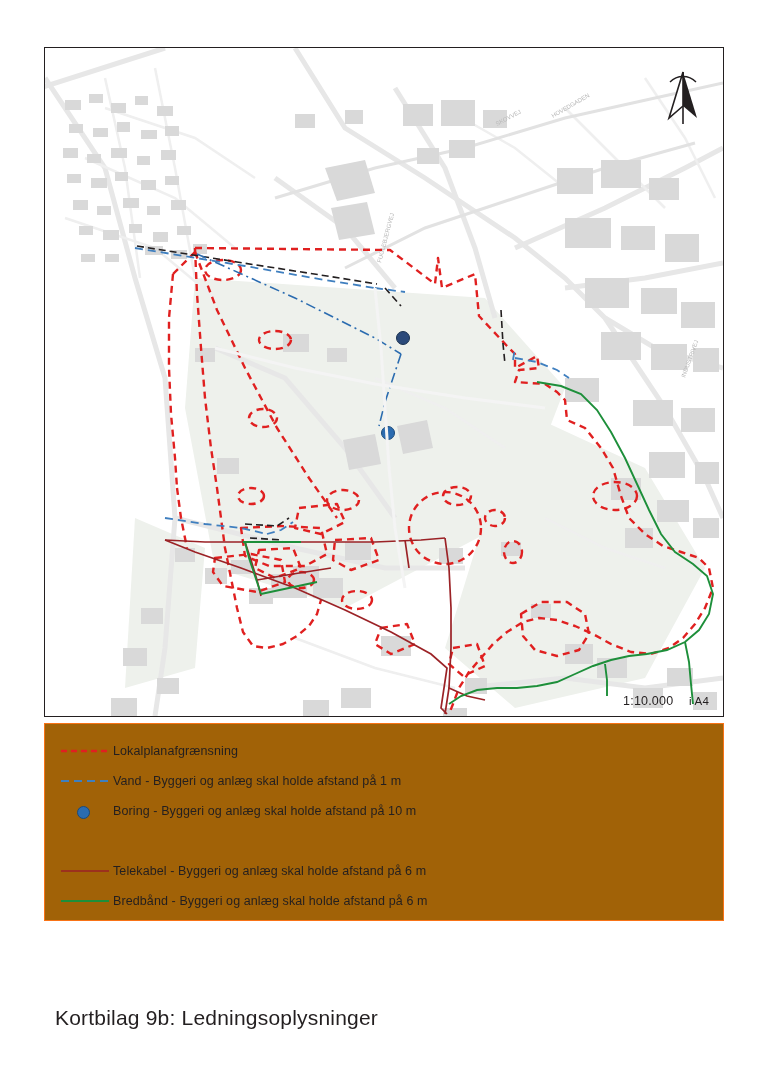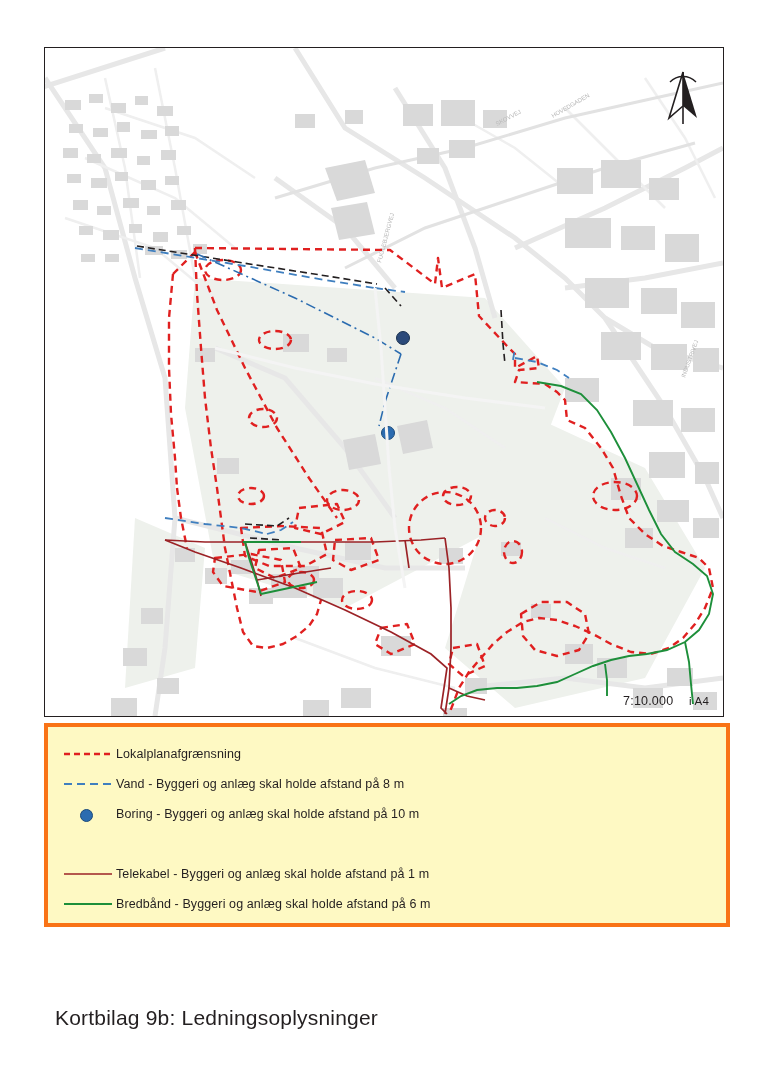--- a/index.html
+++ b/index.html
@@ -64,22 +64,22 @@
     padding-left: 12px;
   }
 
   
   #legend-frame {
     position: absolute;
     left: 44px;
     top: 723px;
     width: 678px;
     height: 196px;
-    border: 4px solid #f97316;
-    background: #fef9c3;
+    border: 1px solid #f97316;
+    background: #a16207;
   }
   .legend-row {
     position: absolute;
     left: 0;
     width: 100%;
     height: 26px;
     display: flex;
     align-items: center;
   }
   .legend-symbol {
@@ -400,21 +400,21 @@
     </svg>
 
     <svg id="north-arrow" viewBox="0 0 44 62">
       <path d="M22 2 L22 54" stroke="#231f20" stroke-width="1.6" fill="none"></path>
       <path d="M22 2 L36 48 L22 36 Z" fill="#231f20"></path>
       <path d="M22 2 L8 48 L22 36 Z" fill="#ffffff" stroke="#231f20" stroke-width="1.6"></path>
       <path d="M9 12 A 18 18 0 0 1 35 12" stroke="#231f20" stroke-width="1.4" fill="none"></path>
     </svg>
 
     <div id="scale-text">
-      <span>7:10.000</span>
+      <span>1:10.000</span>
       <span class="small">i A4</span>
     </div>
   </div>
 
   <div id="legend-frame">
 
     <div class="legend-row" style="top:14px">
       <div class="legend-symbol">
         <svg width="56" height="20" viewBox="0 0 56 20">
           <line x1="4" y1="10" x2="52" y2="10" stroke="#e02020" stroke-width="2.6" stroke-dasharray="6 4"></line>
@@ -422,38 +422,38 @@
       </div>
       <div class="legend-label">Lokalplanafgrænsning</div>
     </div>
 
     <div class="legend-row" style="top:44px">
       <div class="legend-symbol">
         <svg width="56" height="20" viewBox="0 0 56 20">
           <line x1="4" y1="10" x2="52" y2="10" stroke="#3f7fbf" stroke-width="1.9" stroke-dasharray="8 5"></line>
         </svg>
       </div>
-      <div class="legend-label">Vand - Byggeri og anlæg skal holde afstand på 8 m</div>
+      <div class="legend-label">Vand - Byggeri og anlæg skal holde afstand på 1 m</div>
     </div>
 
     <div class="legend-row" style="top:74px">
       <div class="legend-symbol">
         <span class="dot"></span>
       </div>
       <div class="legend-label">Boring - Byggeri og anlæg skal holde afstand på 10 m</div>
     </div>
 
 
     <div class="legend-row" style="top:134px">
       <div class="legend-symbol">
         <svg width="56" height="20" viewBox="0 0 56 20">
           <line x1="4" y1="10" x2="52" y2="10" stroke="#9b2226" stroke-width="1.6"></line>
         </svg>
       </div>
-      <div class="legend-label">Telekabel - Byggeri og anlæg skal holde afstand på 1 m</div>
+      <div class="legend-label">Telekabel - Byggeri og anlæg skal holde afstand på 6 m</div>
     </div>
 
     <div class="legend-row" style="top:164px">
       <div class="legend-symbol">
         <svg width="56" height="20" viewBox="0 0 56 20">
           <line x1="4" y1="10" x2="52" y2="10" stroke="#1d8f3a" stroke-width="2"></line>
         </svg>
       </div>
       <div class="legend-label">Bredbånd - Byggeri og anlæg skal holde afstand på 6 m</div>
     </div>

